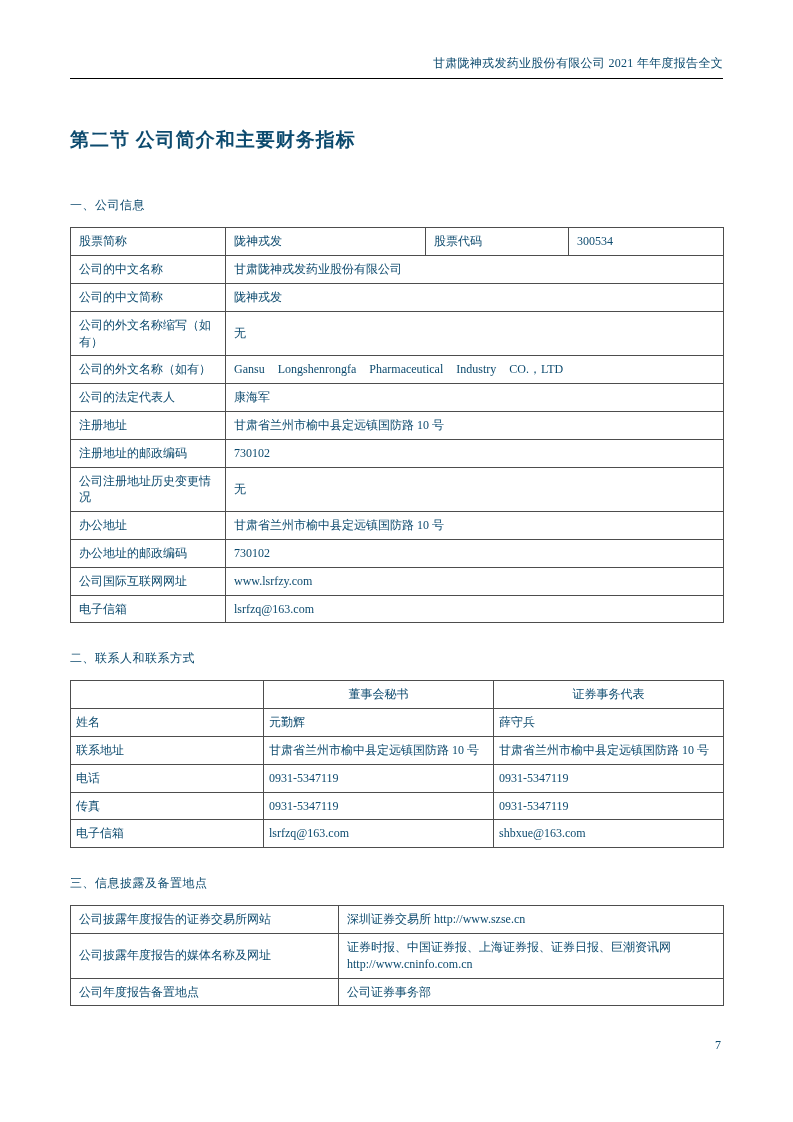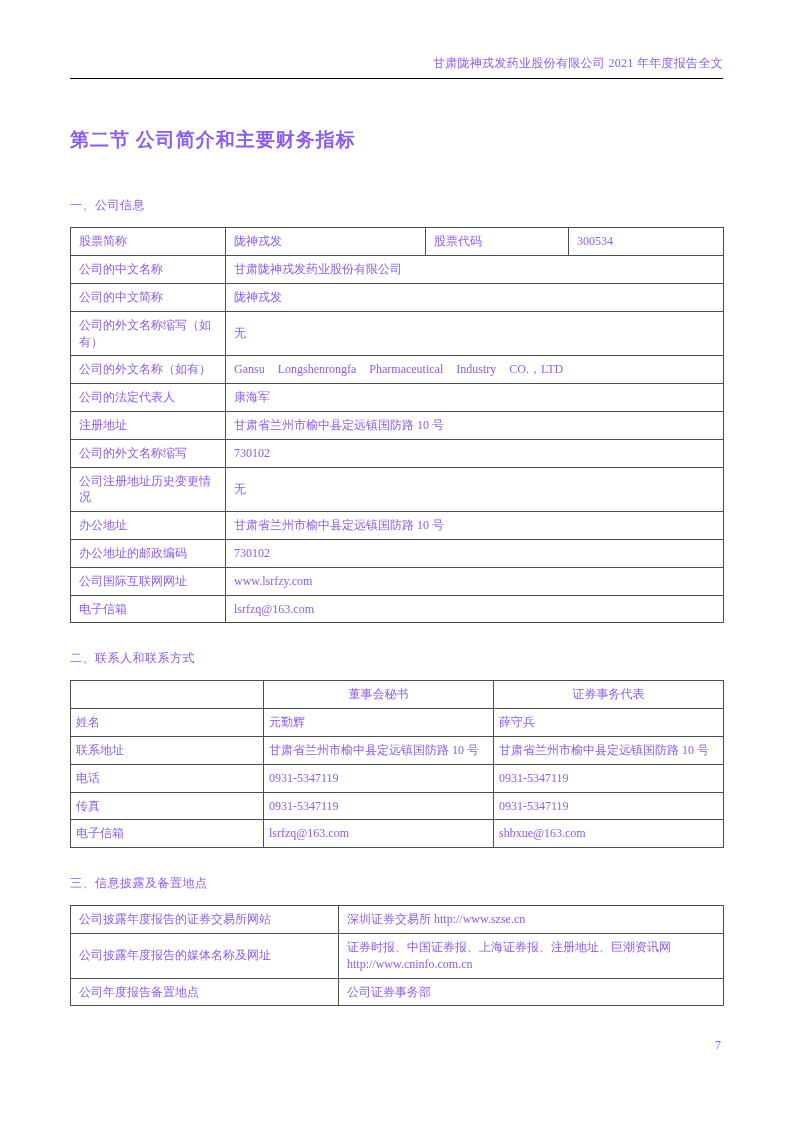--- a/index.html
+++ b/index.html
@@ -5,21 +5,21 @@
   * { box-sizing: border-box; }
   html, body { margin: 0; padding: 0; background: #ffffff; }
   .page {
     position: relative;
     width: 793px;
     height: 1122px;
     margin: 0 auto;
     background: #ffffff;
     padding: 56px 70px 0 70px;
     font-family: "Liberation Serif", "DejaVu Serif", serif;
-    color: #8b5cf6;
+    color: #0c4a6e;
     overflow: hidden;
   }
   .report-header {
     text-align: right;
     font-size: 12px;
     line-height: 1.2;
     padding-bottom: 8px;
     border-bottom: 1.6px solid #000000;
     letter-spacing: 0.3px;
   }
@@ -107,21 +107,21 @@
       </tr>
       <tr>
         <td>公司的法定代表人</td>
         <td colspan="3">康海军</td>
       </tr>
       <tr>
         <td>注册地址</td>
         <td colspan="3">甘肃省兰州市榆中县定远镇国防路 10 号</td>
       </tr>
       <tr>
-        <td>公司的外文名称缩写</td>
+        <td>注册地址的邮政编码</td>
         <td colspan="3">730102</td>
       </tr>
       <tr>
         <td>公司注册地址历史变更情况</td>
         <td colspan="3">无</td>
       </tr>
       <tr>
         <td>办公地址</td>
         <td colspan="3">甘肃省兰州市榆中县定远镇国防路 10 号</td>
       </tr>
@@ -190,21 +190,21 @@
         <col style="width:385px">
       </colgroup>
     <tbody>
       <tr>
         <td>公司披露年度报告的证券交易所网站</td>
         <td>深圳证券交易所 http://www.szse.cn</td>
       </tr>
       <tr>
         <td>公司披露年度报告的媒体名称及网址</td>
         <td>
-          <div>证券时报、中国证券报、上海证券报、注册地址、巨潮资讯网</div>
+          <div>证券时报、中国证券报、上海证券报、证券日报、巨潮资讯网</div>
           <div>http://www.cninfo.com.cn</div>
         </td>
       </tr>
       <tr>
         <td>公司年度报告备置地点</td>
         <td>公司证券事务部</td>
       </tr>
     </tbody>
   </table>
 

